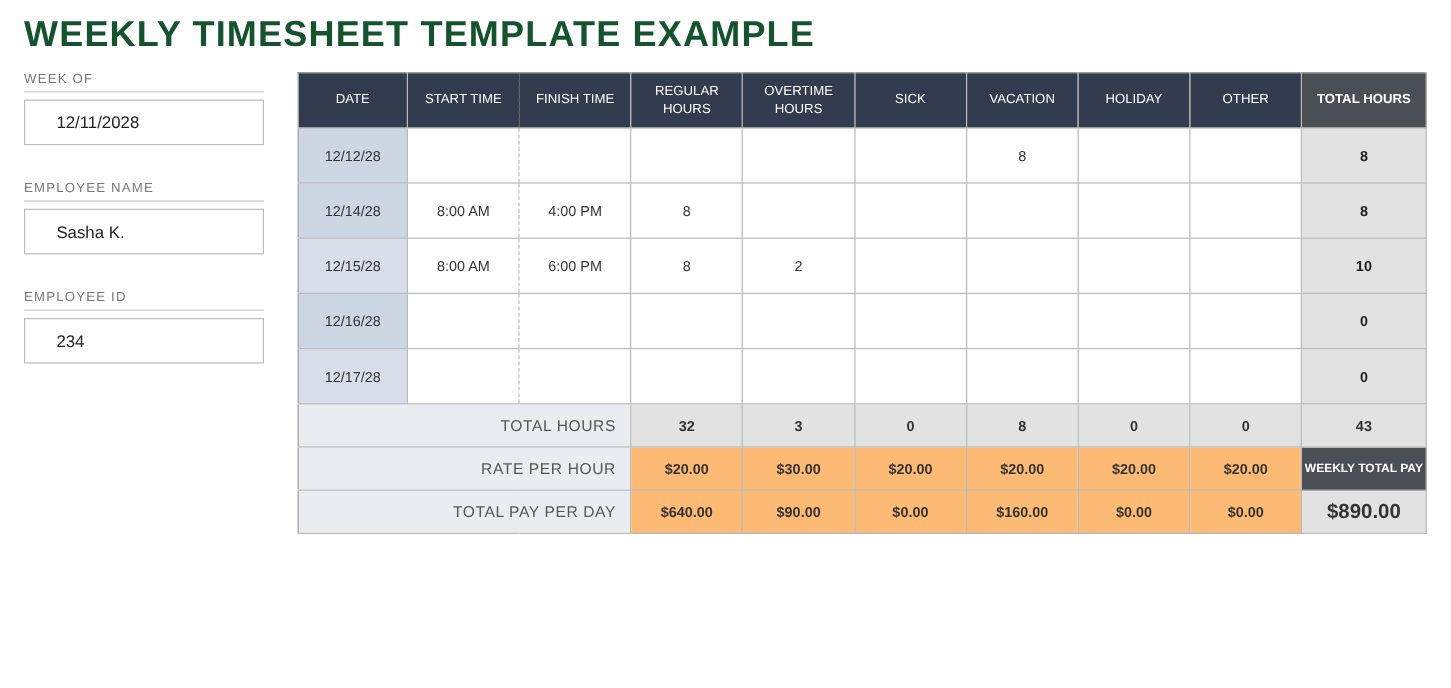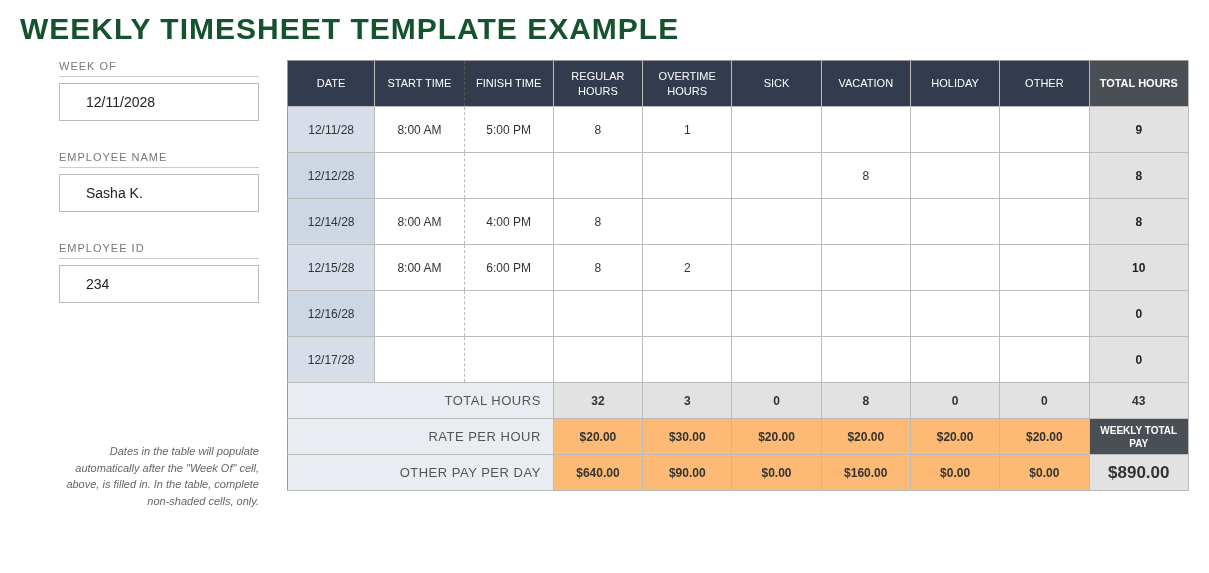--- a/index.html
+++ b/index.html
@@ -19,21 +19,20 @@
     margin: 0 0 14px 0;
   }
   .wrap {
     display: flex;
     align-items: flex-start;
     gap: 28px;
   }
   .side {
     width: 200px;
     flex-shrink: 0;
-    margin-left: 39px;
   }
   .side .label {
     font-size: 11px;
     color: #777;
     letter-spacing: 1px;
     border-bottom: 1px solid #ccc;
     padding-bottom: 4px;
     margin-top: 30px;
   }
   .side .label:first-child { margin-top: 0; }
@@ -114,51 +113,38 @@
 <h1 class="title">WEEKLY TIMESHEET TEMPLATE EXAMPLE</h1>
 
 <div class="wrap">
   <div class="side">
     <div class="label">WEEK OF</div>
     <div class="inputbox">12/11/2028</div>
     <div class="label">EMPLOYEE NAME</div>
     <div class="inputbox">Sasha K.</div>
     <div class="label">EMPLOYEE ID</div>
     <div class="inputbox">234</div>
-    <div class="note">Dates in the table will populate automatically after the "Week Of" cell, above, is filled in. In the table, complete non-shaded cells, only.</div>
   </div>
 
   <table>
     <thead>
       <tr>
         <th class="th-date">DATE</th>
         <th class="th-start">START TIME</th>
         <th class="th-fin">FINISH TIME</th>
         <th class="th-num">REGULAR HOURS</th>
         <th class="th-num">OVERTIME HOURS</th>
         <th class="th-num">SICK</th>
         <th class="th-num">VACATION</th>
         <th class="th-num">HOLIDAY</th>
         <th class="th-num">OTHER</th>
         <th class="th-total">TOTAL HOURS</th>
       </tr>
     </thead>
     <tbody id="tbody">
-        <tr>
-          <td class="date-col">12/11/28</td>
-          <td class="start-col">8:00 AM</td>
-          <td>5:00 PM</td>
-          <td>8</td>
-          <td>1</td>
-          <td></td>
-          <td></td>
-          <td></td>
-          <td></td>
-          <td class="total-col">9</td>
-        </tr>
         <tr class="alt">
           <td class="date-col">12/12/28</td>
           <td class="start-col"></td>
           <td></td>
           <td></td>
           <td></td>
           <td></td>
           <td>8</td>
           <td></td>
           <td></td>
@@ -228,21 +214,21 @@
         <th class="footer-label" colspan="3">RATE PER HOUR</th>
         <td class="footer-val">$20.00</td>
         <td class="footer-val">$30.00</td>
         <td class="footer-val">$20.00</td>
         <td class="footer-val">$20.00</td>
         <td class="footer-val">$20.00</td>
         <td class="footer-val">$20.00</td>
         <td class="weekly-cell">WEEKLY TOTAL PAY</td>
       </tr>
       <tr class="footer-row">
-        <th class="footer-label" colspan="3">OTHER PAY PER DAY</th>
+        <th class="footer-label" colspan="3">TOTAL PAY PER DAY</th>
         <td class="footer-val" style="font-weight:700">$640.00</td>
         <td class="footer-val">$90.00</td>
         <td class="footer-val">$0.00</td>
         <td class="footer-val">$160.00</td>
         <td class="footer-val">$0.00</td>
         <td class="footer-val">$0.00</td>
         <td class="final-pay">$890.00</td>
       </tr>
     </tbody>
   </table>

